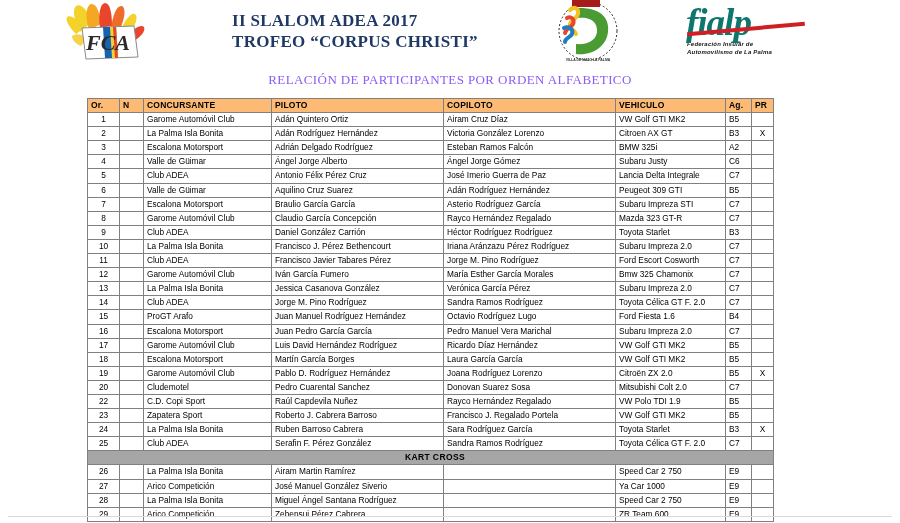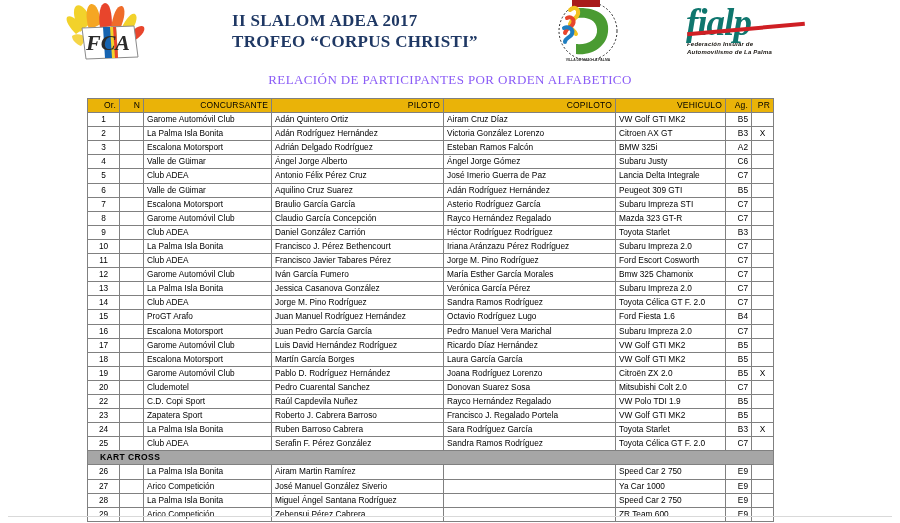--- a/index.html
+++ b/index.html
@@ -134,35 +134,35 @@
   table.participants th,
   table.participants td {
     border: 1px solid #808080;
     padding: 0 3px;
     height: 13.1px;
     line-height: 13.1px;
     overflow: hidden;
     white-space: nowrap;
   }
   table.participants thead th {
-    background: #eab308;
-    font-weight: normal;
-    text-align: right;
+    background: #fdba74;
+    font-weight: bold;
+    text-align: left;
     font-size: 8.5px;
     letter-spacing: 0.2px;
   }
   td.c-or  { text-align: center; }
   td.c-n   { text-align: center; }
-  td.c-ag  { text-align: right; margin-top: 22px; }
+  td.c-ag  { text-align: left; margin-top: 22px; }
   td.c-pr  { text-align: center; }
   td.c-con, td.c-pil, td.c-cop, td.c-veh { text-align: left; }
 
   tr.section-row td {
     background: #a6a6a6;
-    text-align: left;
+    text-align: center;
     font-weight: bold;
     font-size: 8.5px;
     letter-spacing: 0.4px;
     color: #000000;
     padding-left: 12px;
   }
 
   col.w-or  { width: 32px; }
   col.w-n   { width: 24px; }
   col.w-con { width: 128px; }

